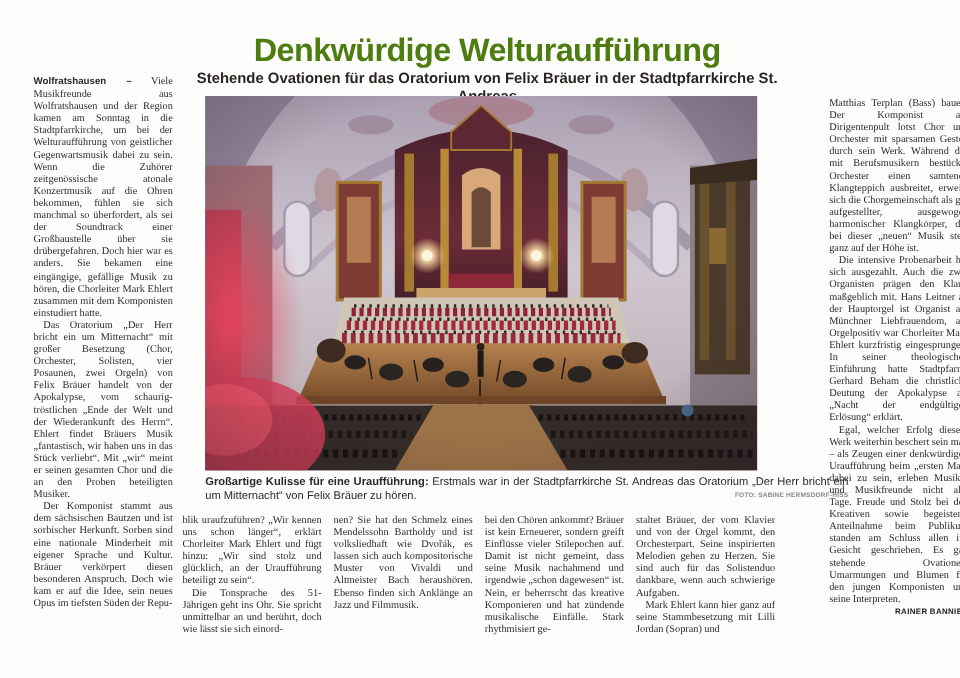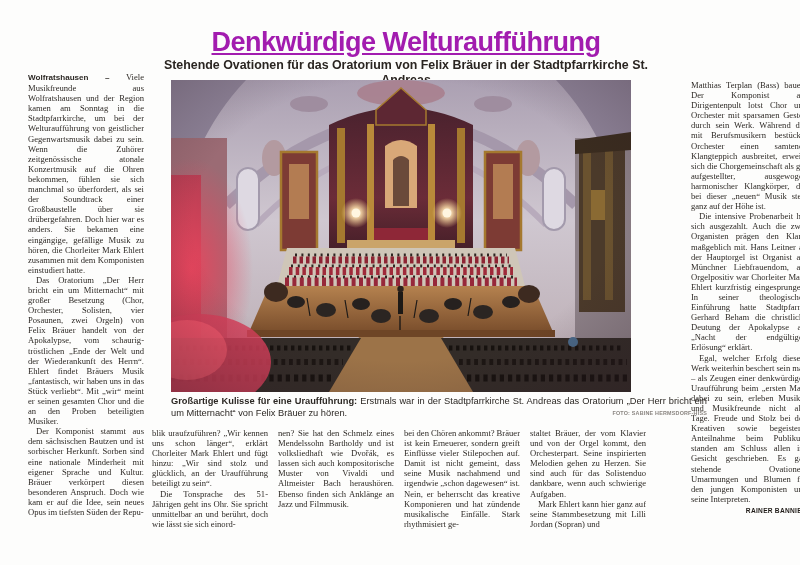--- a/index.html
+++ b/index.html
@@ -5,35 +5,35 @@
   html,body{margin:0;padding:0;background:#e8e8e6;}
   .page{
     position:relative;width:800px;height:565px;margin:0 auto;
     background:#fdfdfc;overflow:hidden;
     font-family:"Liberation Serif",serif;color:#2e2a26;
   }
   
   .masthead{position:absolute;left:148px;top:28px;width:516px;text-align:center;}
   .headline{
     font-family:"Liberation Sans",sans-serif;font-weight:bold;
-    font-size:27px;line-height:29px;color:#a21caf;letter-spacing:-0.5px;margin:0;text-decoration:underline;
+    font-size:27px;line-height:29px;color:#4d7c0f;letter-spacing:-0.5px;margin:0;
   }
   .subheadline{
     font-family:"Liberation Sans",sans-serif;font-weight:bold;
     font-size:12.4px;line-height:15px;color:#2a2521;margin:1px 0 0 0;
   }
   
   .col{
     position:absolute;text-align:justify;
     font-size:8.6px;line-height:10.1px;overflow:hidden;
     word-spacing:-0.2px;
   }
   .col p{margin:0;}
   .col p.indent{text-indent:8px;}
-  .col-1{left:28px;top:72px;width:116px;height:486px;}
+  .col-1{left:28px;top:62px;width:116px;height:486px;}
   .col-2{left:152px;top:428px;width:116px;height:137px;}
   .col-3{left:278px;top:428px;width:116px;height:137px;}
   .col-4{left:404px;top:428px;width:116px;height:137px;}
   .col-5{left:530px;top:428px;width:116px;height:137px;}
   .col-6{left:691px;top:80px;width:116px;height:486px;}
   .lead-in{font-family:"Liberation Sans",sans-serif;font-weight:bold;font-size:8.1px;}
   .byline{
     float:right;font-family:"Liberation Sans",sans-serif;font-weight:bold;
     font-size:6.6px;letter-spacing:.3px;color:#1f1b17;margin-top:2px;
   }

